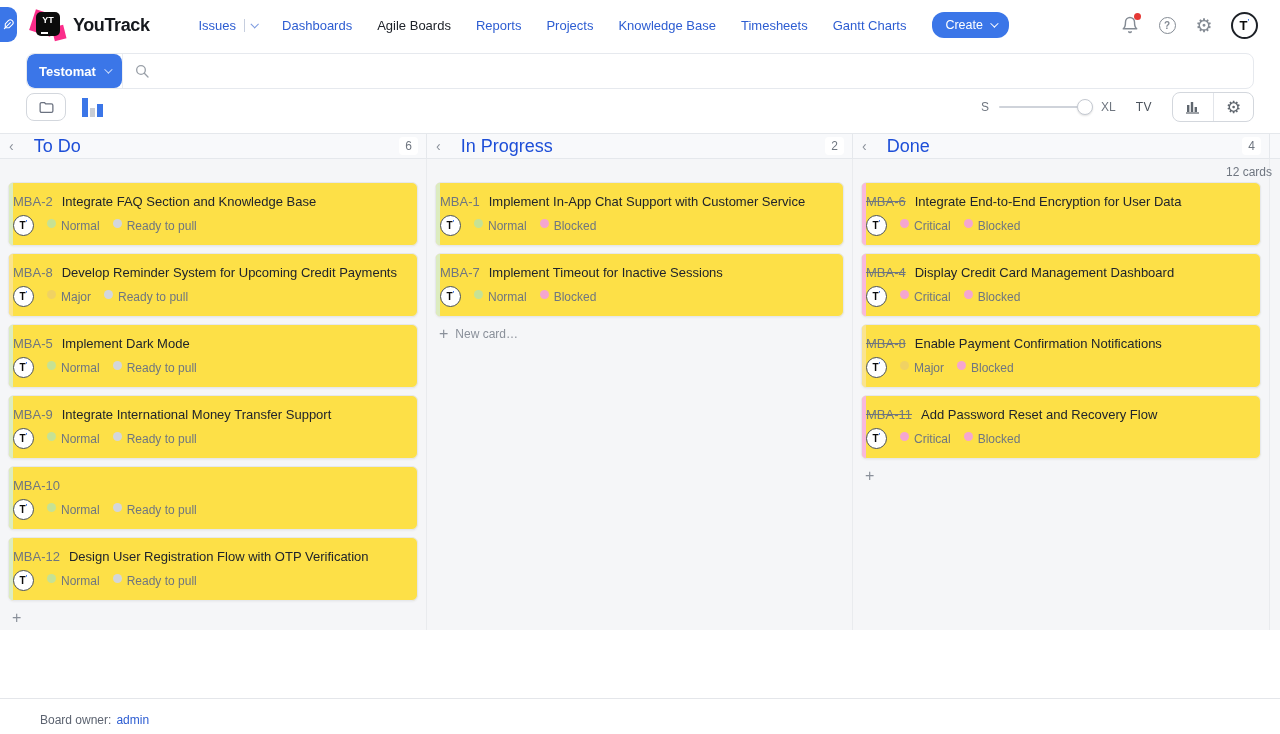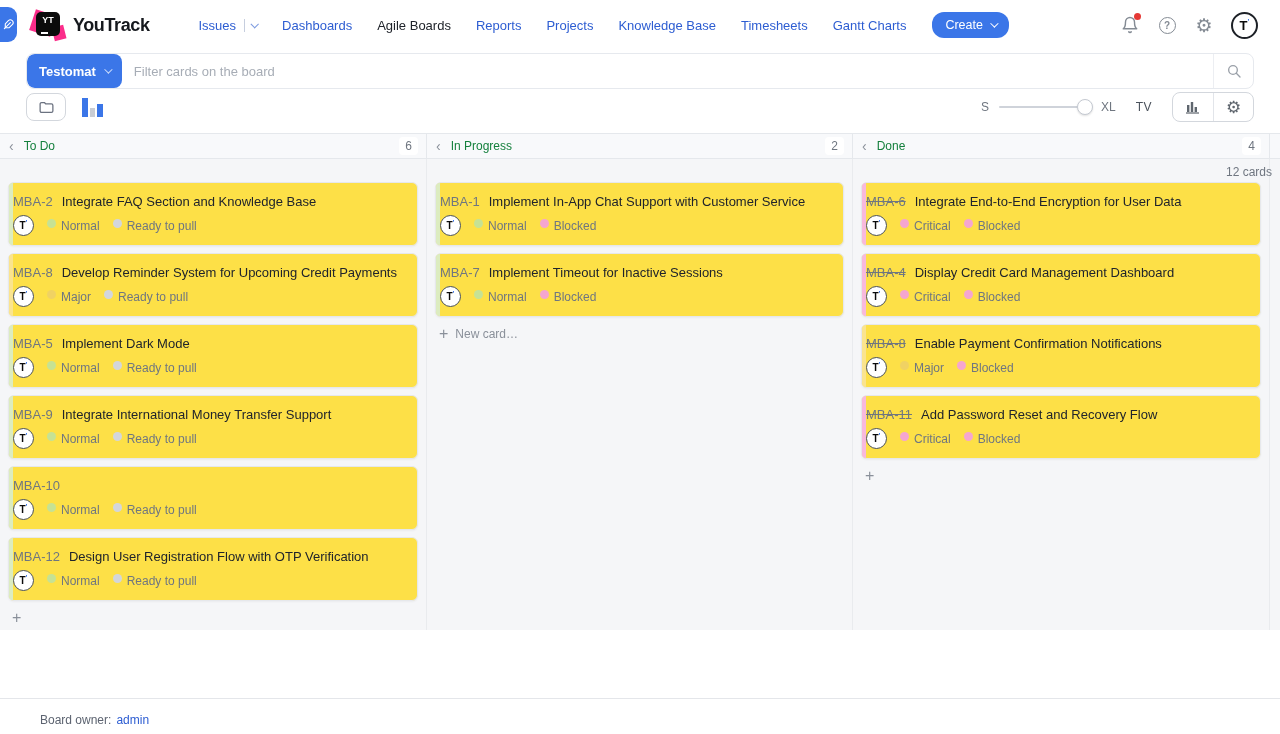--- a/index.html
+++ b/index.html
@@ -55,21 +55,21 @@
   .btn-group { display:flex; border:1px solid #d3d7dd; border-radius:8px; overflow:hidden; margin-left:20px; background:#fff; }
   .btn-group .g-btn { width:40px; height:28px; display:flex; align-items:center; justify-content:center; cursor:pointer; }
   .btn-group .g-btn + .g-btn { border-left:1px solid #e2e5ea; }
   .g-btn .gear-glyph { font-size:17px; color:#5f666e; }
 
   
   .col-header-row { height:26px; display:flex; background:#f8f9fb; border-top:1px solid #e5e8ec; border-bottom:1px solid #e5e8ec; }
   .col-header { display:flex; align-items:center; padding:0 8px 0 9px; border-right:1px solid #e5e8ec; }
   .col-header.c0 { width:427px; } .col-header.c1 { width:426px; } .col-header.c2 { width:417px; }
   .col-collapse { color:#8a909a; font-size:14px; line-height:1; cursor:pointer; }
-  .col-name { font-size:12px; color:#15803d; margin-left:10px; }
+  .col-name { font-size:18px; color:#1d4ed8; margin-left:20px; }
   .col-count { margin-left:auto; background:#fff; border-radius:4px; height:18px; line-height:18px; padding:0 6px; font-size:12px; color:#6f7680; }
 
   
   .board-body { position:relative; height:471px; background:#f5f6f8; display:flex; }
   .b-col { padding:23px 8px 0 8px; border-right:1px solid #e9ebee; }
   .b-col.c0 { width:427px; } .b-col.c1 { width:426px; } .b-col.c2 { width:417px; }
   .total-cards { position:absolute; top:6px; right:8px; font-size:12px; color:#6f7680; }
 
   .card { position:relative; background:#fde047; border:1px solid #e6e8eb; border-radius:6px; height:64px; margin-bottom:7px; padding:11px 12px 9px 4px; box-shadow:0 1px 2px rgba(30,40,60,.05); display:flex; flex-direction:column; justify-content:space-between; cursor:pointer; }
   .stripe { position:absolute; left:0; top:0; bottom:0; width:4px; border-radius:5px 0 0 5px; }
@@ -176,21 +176,20 @@
     </div>
   </div>
 </div>
 
 <div class="filter-row">
   <div class="filter-box">
     <button class="board-btn">
       <span>Testomat</span>
       <span class="caret"></span>
     </button>
-    <input class="filter-input" value="" placeholder="Filter cards on the board" style="">
     <div class="search-cell">
       <span>
         <svg width="16" height="16" viewBox="0 0 24 24" fill="none" stroke="#9aa0a8" stroke-width="2" stroke-linecap="round">
           <circle cx="10.5" cy="10.5" r="6.5"></circle>
             <path d="M15.5 15.5L21 21"></path>
         </svg>
       </span>
     </div>
   </div>
 </div>

